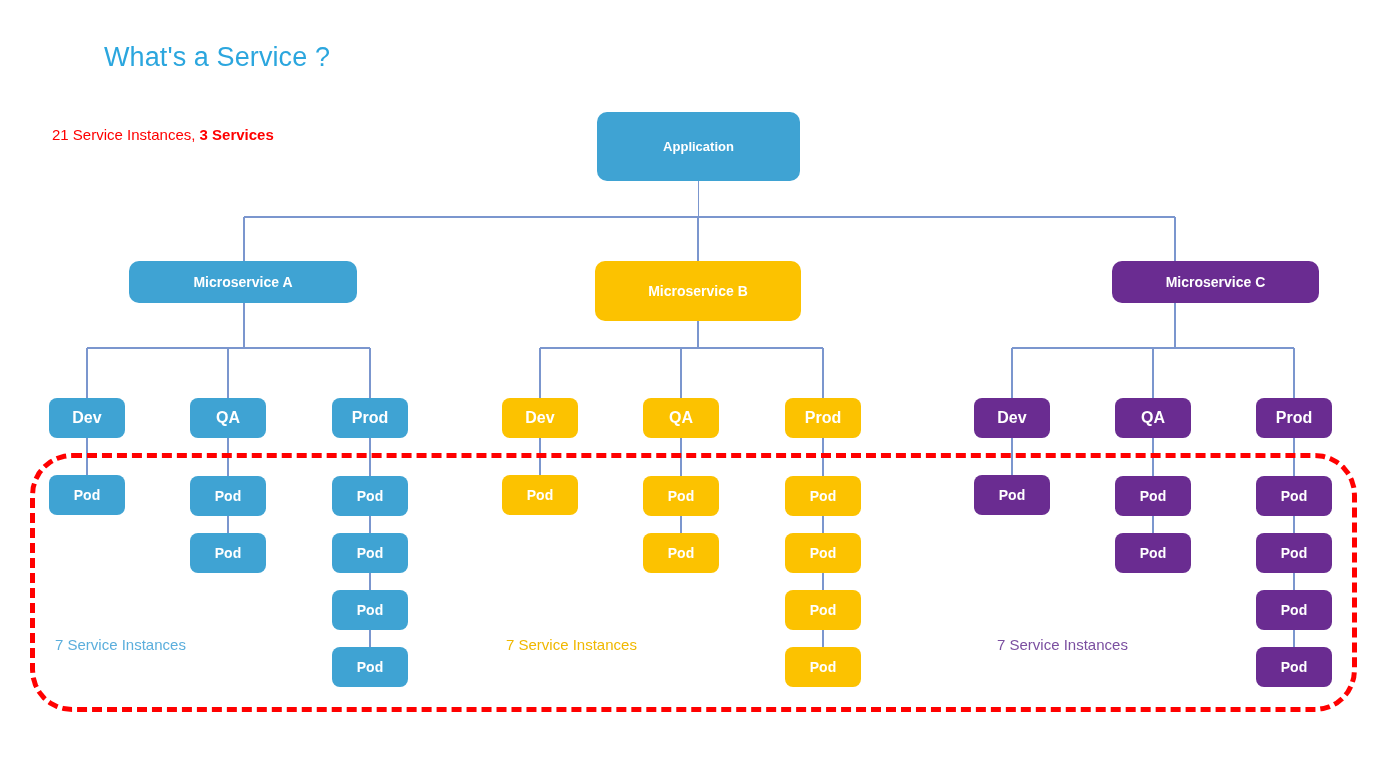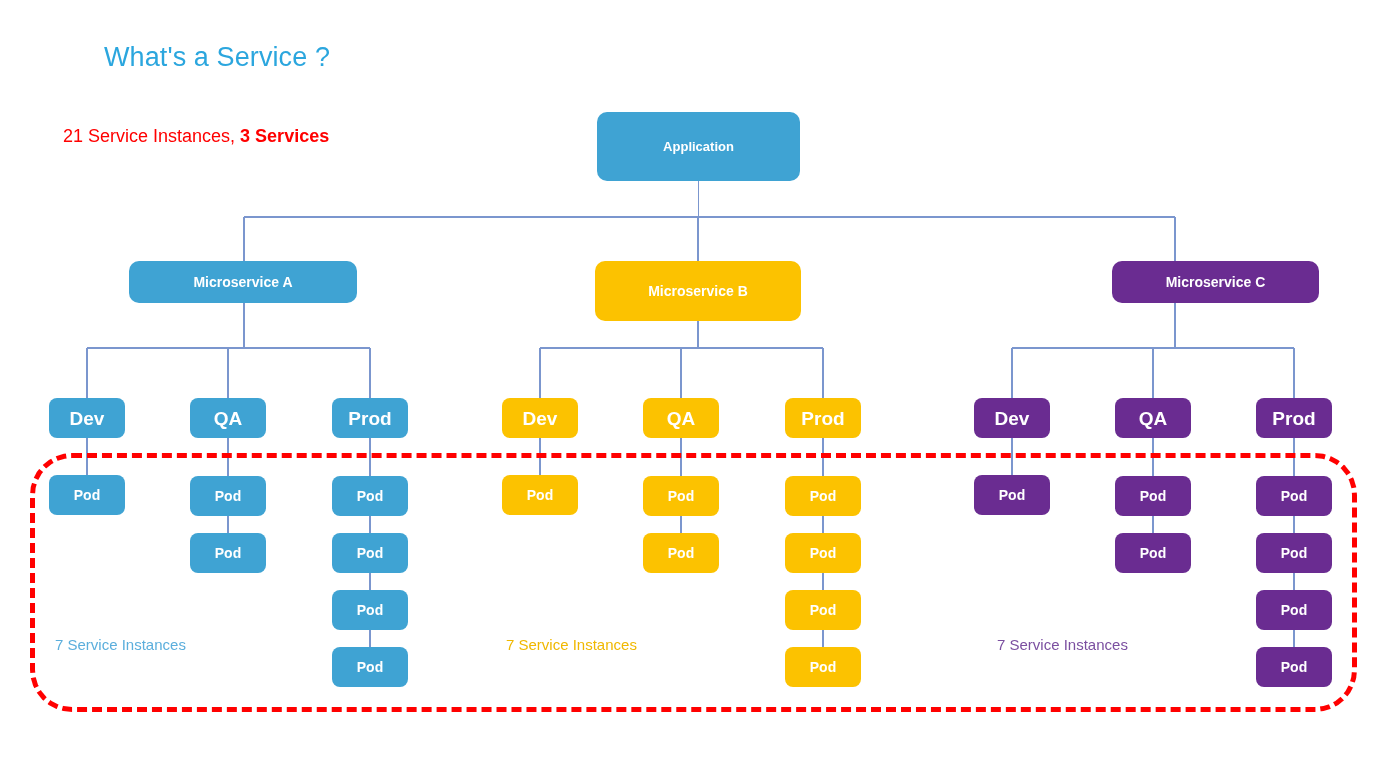--- a/index.html
+++ b/index.html
@@ -25,23 +25,23 @@
     position: absolute;
     left: 104px;
     top: 42px;
     font-size: 27px;
     color: #2BA6DE;
     letter-spacing: 0.1px;
     white-space: nowrap;
   }
   .summary-note {
     position: absolute;
-    left: 63px;
+    left: 52px;
     top: 126px;
-    font-size: 18px;
+    font-size: 15px;
     color: #FF0000;
     white-space: nowrap;
   }
   .summary-note b {
     font-weight: bold;
   }
   .instances-label {
     position: absolute;
     font-size: 15px;
     white-space: nowrap;
@@ -72,21 +72,21 @@
   }
   .node.app {
     font-size: 13px;
     border-radius: 10px;
   }
   .node.micro {
     font-size: 14px;
     border-radius: 10px;
   }
   .node.env {
-    font-size: 19px;
+    font-size: 16px;
     border-radius: 8px;
   }
   .node.pod {
     font-size: 14px;
     border-radius: 8px;
   }
 
   
   .boundary {
     position: absolute;

